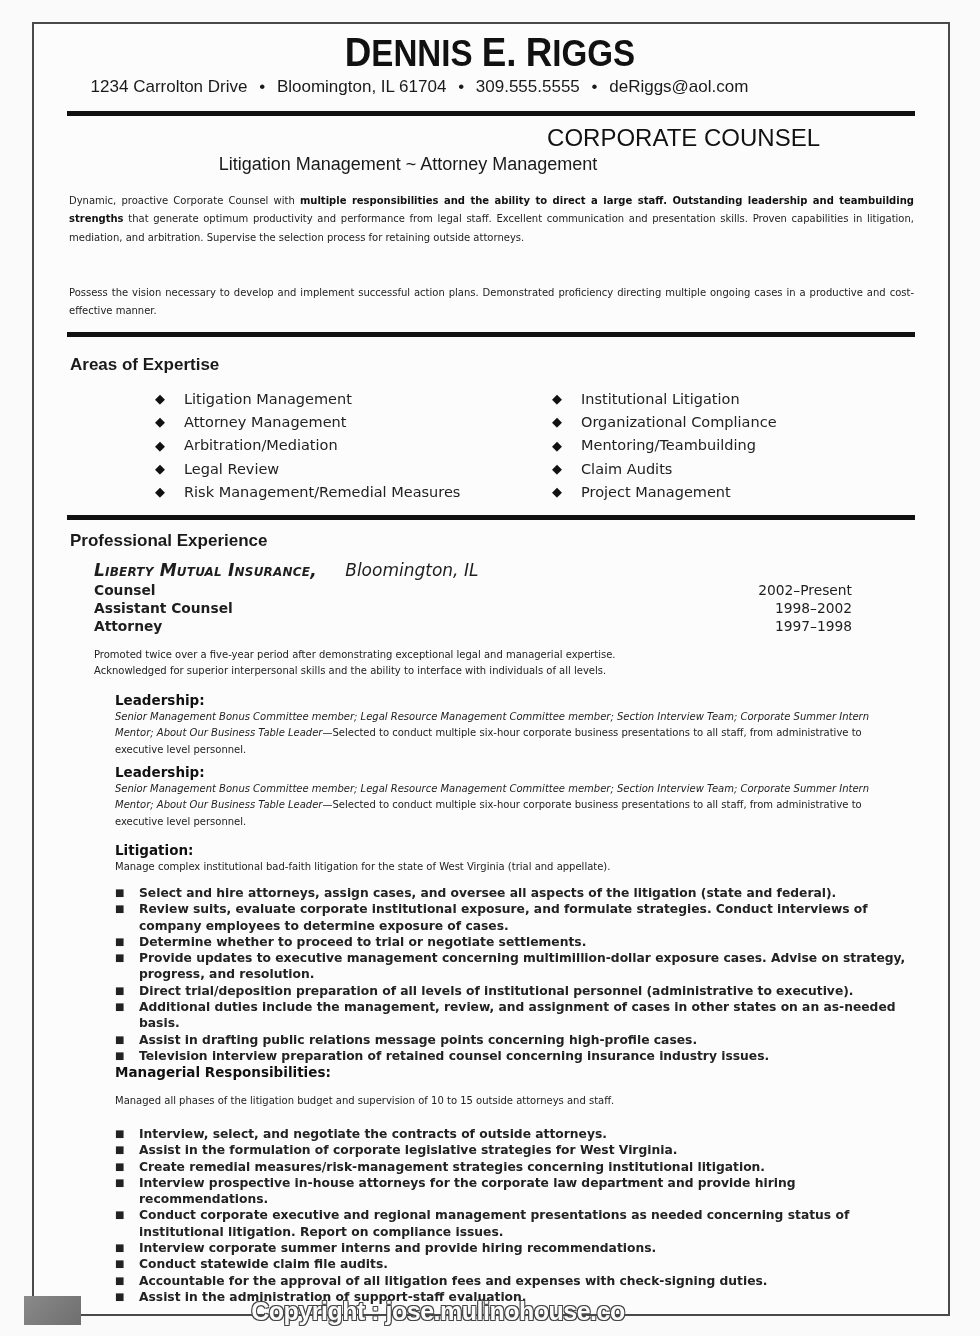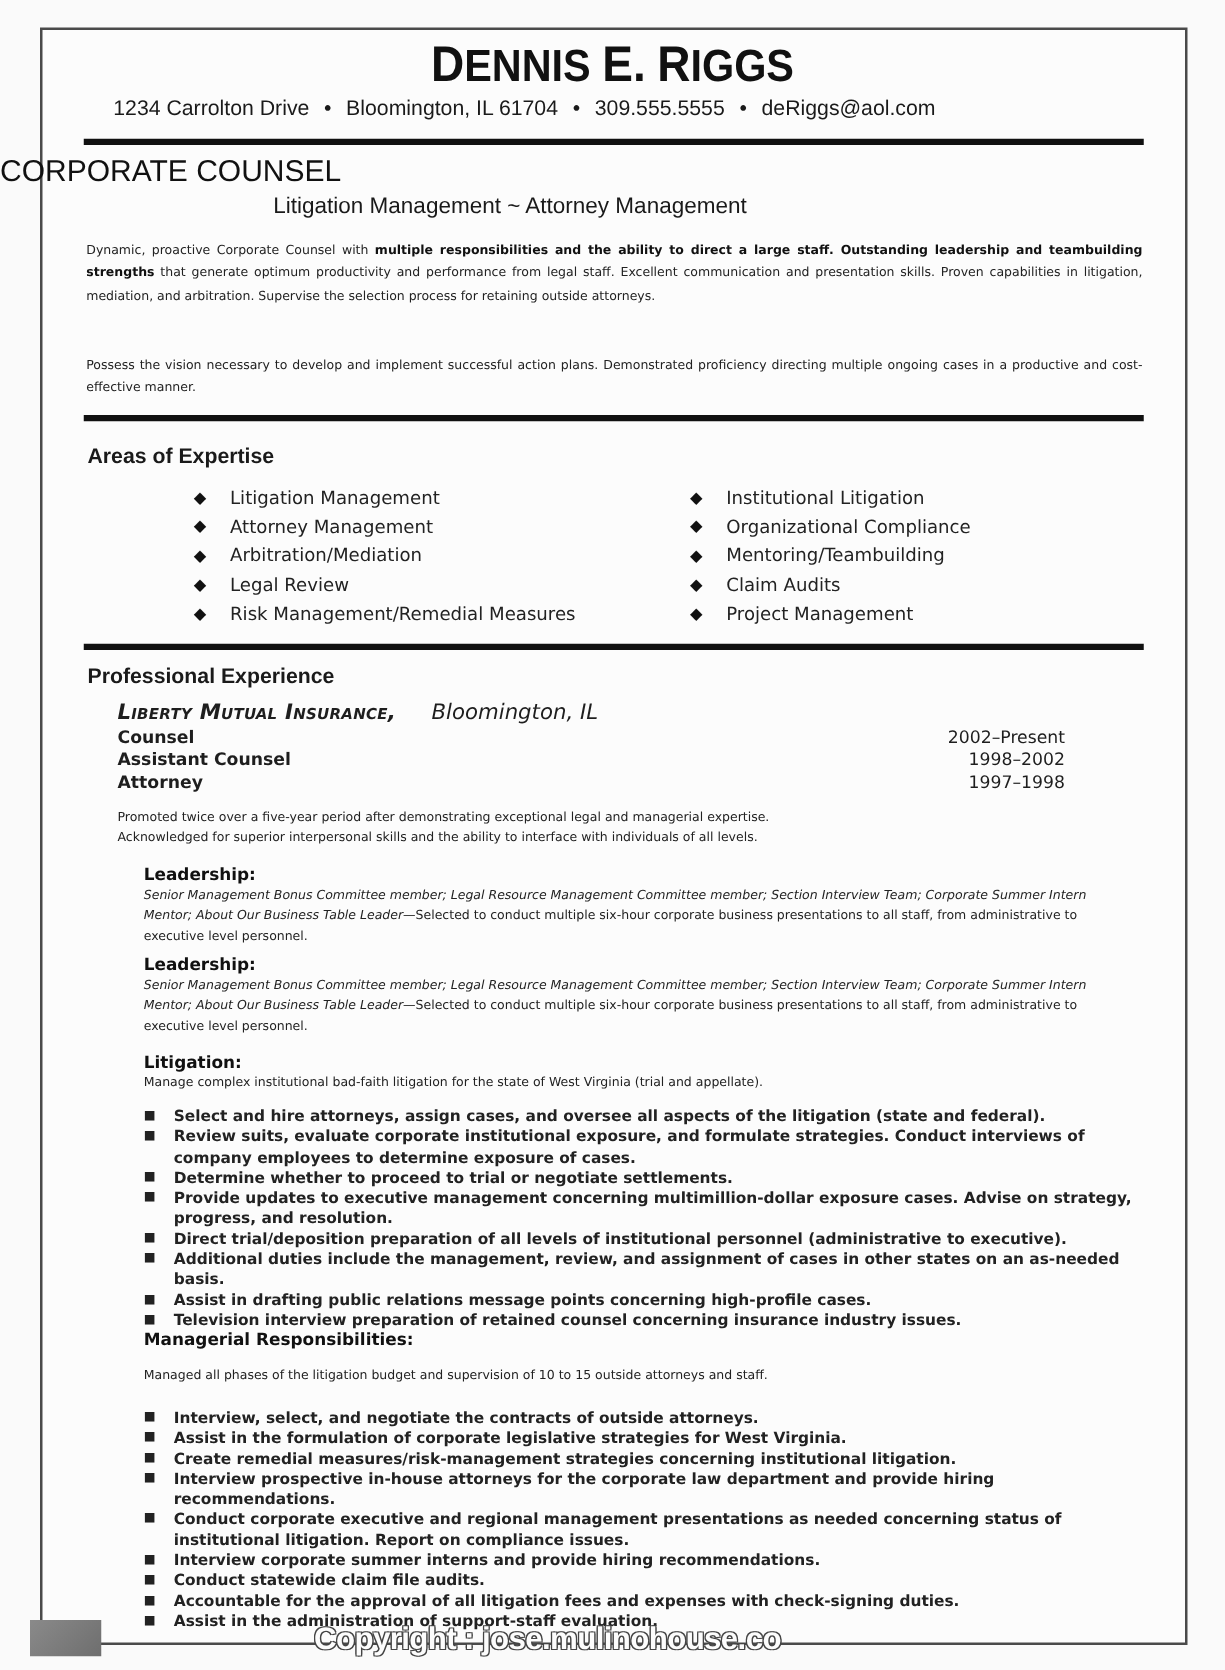--- a/index.html
+++ b/index.html
@@ -31,21 +31,21 @@
       position: absolute; left: 0; width: 839px; top: 77px; text-align: center;
       font-family: "Liberation Sans", sans-serif; font-size: 17px; color: #1a1a1a;
     }
     .contact .sep { margin: 0 7px; }
 
     .rule {
       position: absolute; left: 67px; width: 848px; height: 5px; background: #111;
     }
 
     .title {
-      position: absolute; left: 0; width: 820px; top: 124px; text-align: left;
+      position: absolute; left: 0; width: 820px; top: 124px; text-align: right;
       font-family: "Liberation Sans", sans-serif; font-size: 24px; color: #111;
     }
     .subtitle {
       position: absolute; left: 0; width: 816px; top: 154px; text-align: center;
       font-family: "Liberation Sans", sans-serif; font-size: 18px; color: #1a1a1a;
     }
 
     .summary {
       position: absolute; left: 69px; width: 845px; font-size: 10px; line-height: 18.3px;
       text-align: justify; color: #222;

